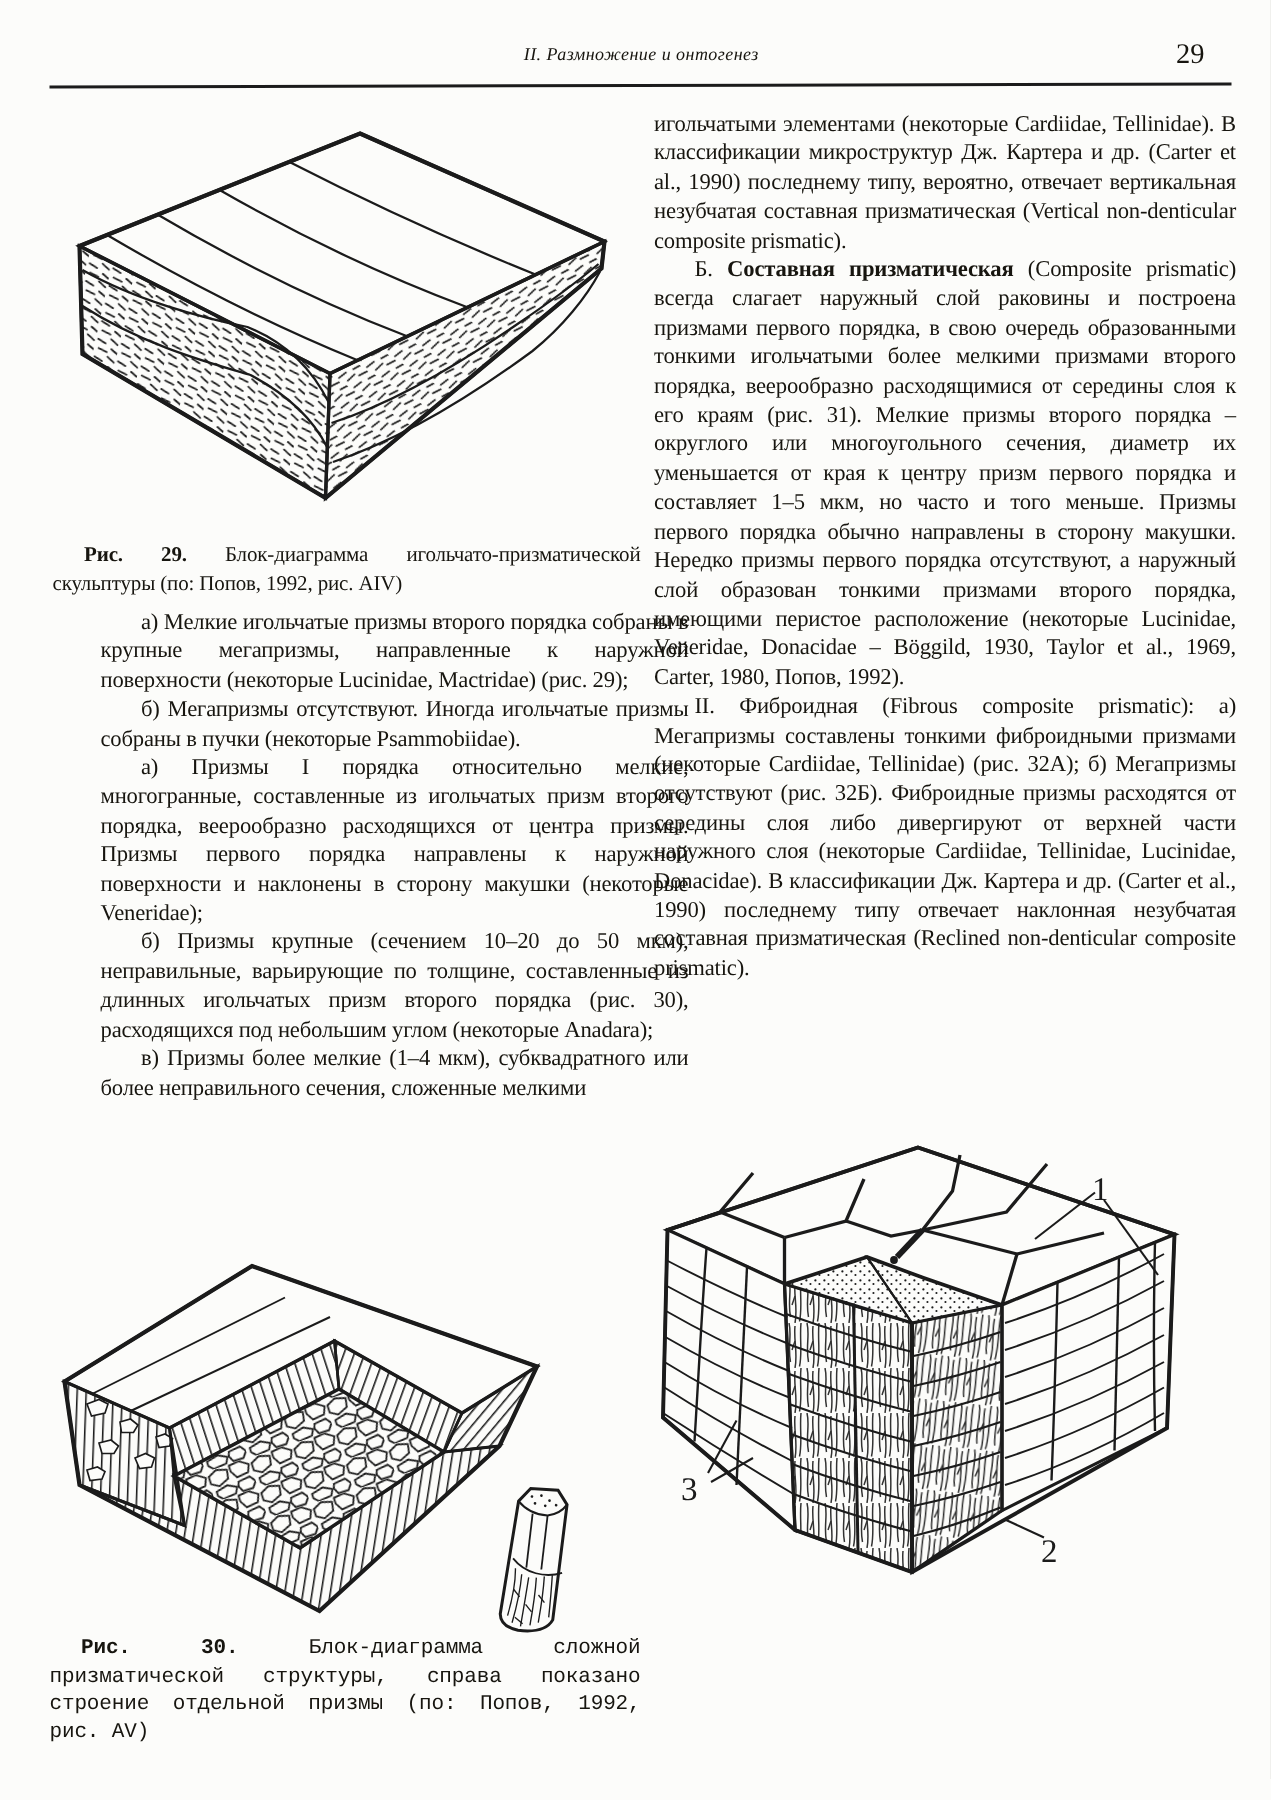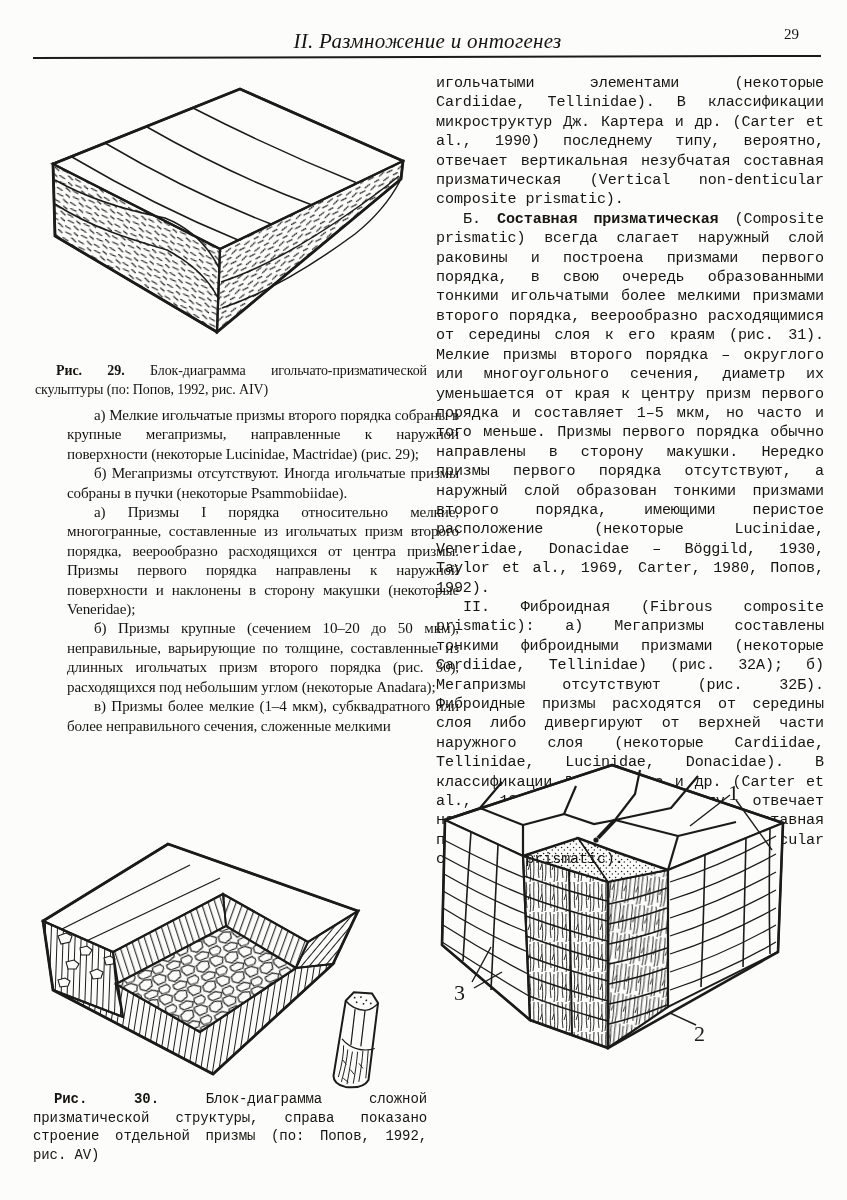--- a/index.html
+++ b/index.html
@@ -1,20 +1,20 @@
 <!DOCTYPE html>
 <html><head>
 <meta charset="utf-8">
 <style>
   html,body{margin:0;padding:0;background:#e8e8e4;}
   .page{position:relative;width:847px;height:1200px;margin:0 auto;background:#fcfcfa;
         font-family:"Liberation Serif",serif;color:#17150f;overflow:hidden;}
   .header-title{position:absolute;top:29px;left:35px;width:785px;text-align:center;
-        font-style:italic;font-size:21px;letter-spacing:.3px;}
-  .page-number{position:absolute;top:26px;left:784px;width:50px;font-size:15px;}
+        font-style:italic;font-size:12px;letter-spacing:.3px;}
+  .page-number{position:absolute;top:26px;left:784px;width:50px;font-size:19px;}
   .header-rule{position:absolute;top:56px;left:33px;width:788px;height:2px;background:#1b1b1b;
         transform:rotate(-0.15deg);}
   .body-text{font-size:15.1px;line-height:19.4px;text-align:justify;letter-spacing:-0.12px;}
   .body-text p{margin:0;text-indent:27px;}
   .caption{font-size:14px;line-height:18.6px;text-align:justify;letter-spacing:-0.1px;}
   .caption p{margin:0;text-indent:21px;}
   .seg-b{font-weight:bold;}
   .seg-i{}
   .abs{position:absolute;}
   figure{margin:0;padding:0;}
@@ -166,21 +166,21 @@
             <path d="M32,72 l5,4"></path>
         </g>
       </g>
     </svg>
   </figure>
 
   <div class="abs caption" style="left:33px;top:1090px;width:394px;font-family:Liberation Mono, monospace;">
     <p><span class="seg-b">Рис. 30.</span><span> Блок-диаграмма сложной призматической структуры, справа показано строение отдельной призмы (по: Попов, 1992, рис. AV)</span></p>
   </div>
 
-  <div class="abs body-text" style="left:436px;top:74px;width:388px;font-family:Liberation Mono, monospace;">
+  <div class="abs body-text" style="left:436px;top:74px;width:388px;">
     <p style="text-indent:0;"><span>игольчатыми элементами (некоторые Cardiidae, Tellinidae). В классификации микроструктур Дж. Картера и др. (Carter et al., 1990) последнему типу, вероятно, отвечает вертикальная незубчатая составная призматическая (Vertical non-denticular composite prismatic).</span></p>
     <p><span>Б. </span><span class="seg-b">Составная призматическая</span><span> (Composite prismatic) всегда слагает наружный слой раковины и построена призмами первого порядка, в свою очередь образованными тонкими игольчатыми более мелкими призмами второго порядка, веерообразно расходящимися от середины слоя к его краям (рис. 31). Мелкие призмы второго порядка – округлого или многоугольного сечения, диаметр их уменьшается от края к центру призм первого порядка и составляет 1–5 мкм, но часто и того меньше. Призмы первого порядка обычно направлены в сторону макушки. Нередко призмы первого порядка отсутствуют, а наружный слой образован тонкими призмами второго порядка, имеющими перистое расположение (некоторые Lucinidae, Veneridae, Donacidae – Böggild, 1930, Taylor et al., 1969, Carter, 1980, Попов, 1992).</span></p>
     <p><span>II. Фиброидная (Fibrous composite prismatic): а) Мегапризмы составлены тонкими фиброидными призмами (некоторые Cardiidae, Tellinidae) (рис. 32А); б) Мегапризмы отсутствуют (рис. 32Б). Фиброидные призмы расходятся от середины слоя либо дивергируют от верхней части наружного слоя (некоторые Cardiidae, Tellinidae, Lucinidae, Donacidae). В классификации Дж. Картера и др. (Carter et al., 1990) последнему типу отвечает наклонная незубчатая составная призматическая (Reclined non-denticular composite prismatic).</span></p>
   </div>
 
   <figure class="abs" style="left:428px;top:762px;">
     <svg width="400" height="290" viewBox="0 0 400 290">
       <defs>
         <pattern id="fib" width="12" height="30" patternUnits="userSpaceOnUse">
           <g stroke="#1b1b1b" stroke-width="1" fill="none" opacity="0.9">

